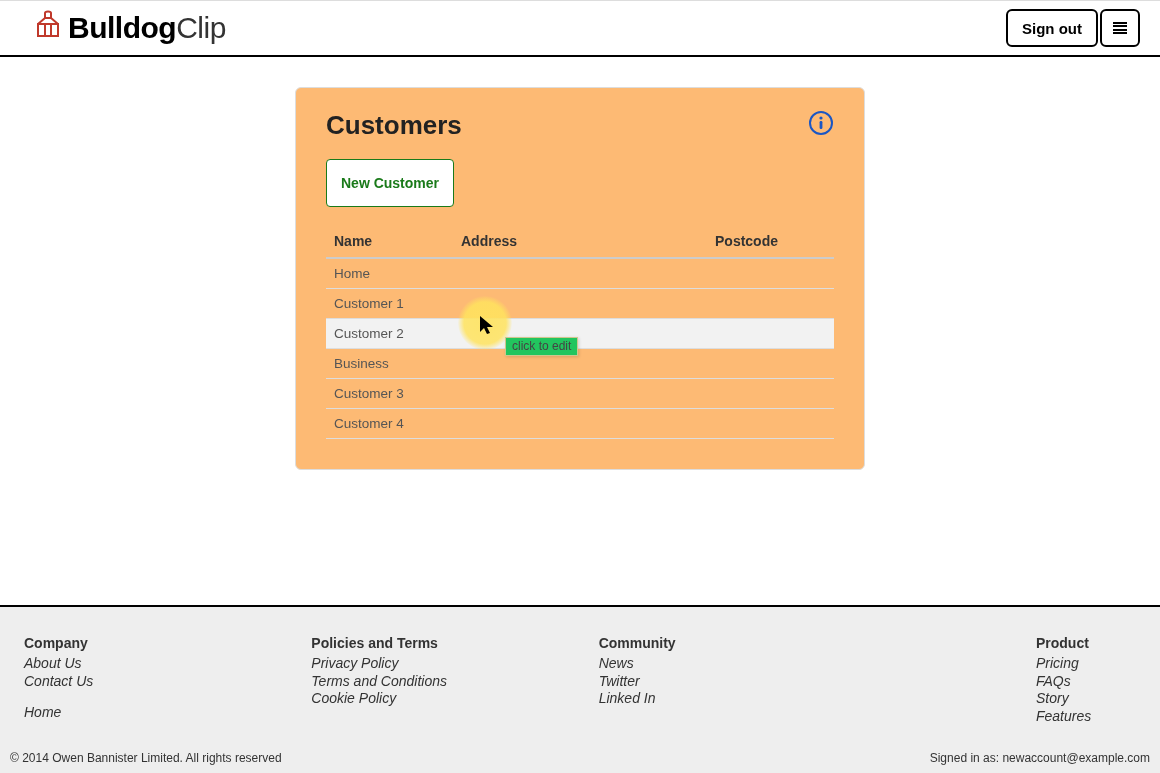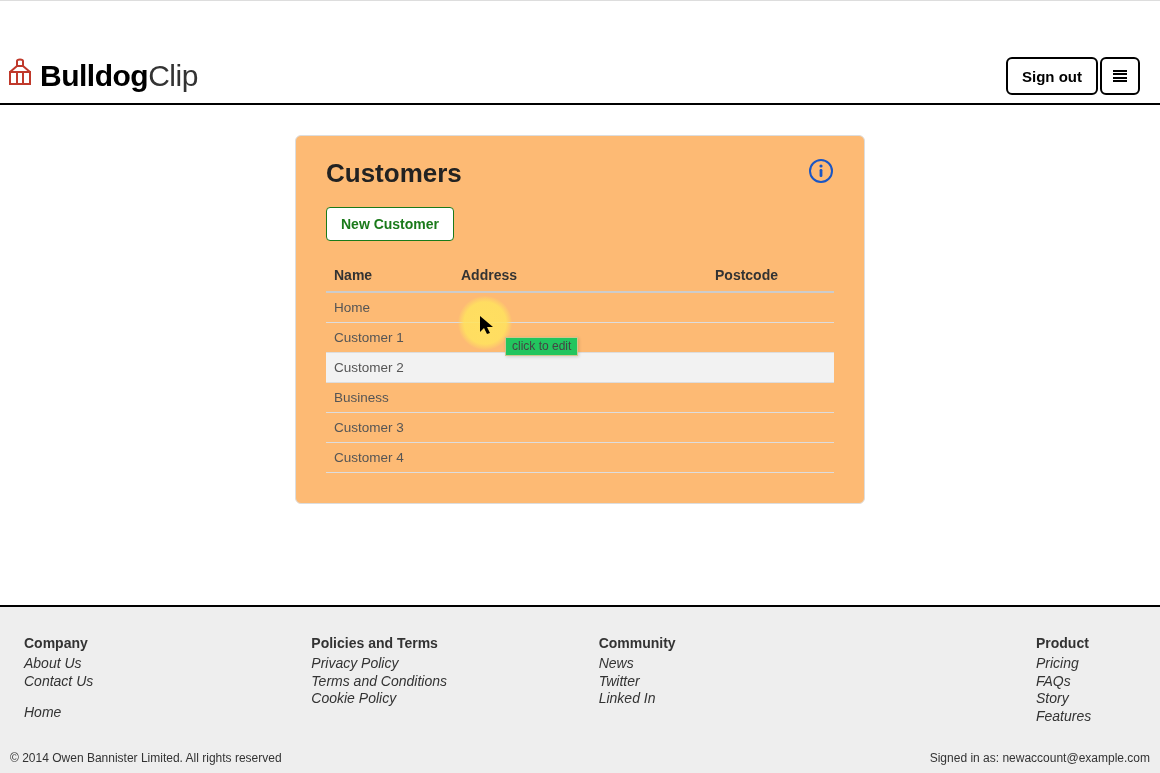--- a/index.html
+++ b/index.html
@@ -17,23 +17,22 @@
       position: relative;
       overflow: hidden;
     }
     .top-rule {
       border-top: 1px solid #ddd;
     }
     header {
       display: flex;
       align-items: center;
       justify-content: space-between;
-      padding: 8px 20px 8px 4px;
+      padding: 8px 20px 8px 32px;
       border-bottom: 2px solid #000;
-      margin-top: 48px;
     }
     .logo {
       display: flex;
       align-items: center;
       gap: 4px;
     }
     .logo-icon {
       width: 32px;
       height: 32px;
       position: relative;
@@ -113,21 +112,21 @@
     .info-icon {
       cursor: pointer;
     }
     .btn-new {
       border: 1.5px solid #1a7a1a;
       color: #1a7a1a;
       background: #fff;
       border-radius: 4px;
       font-weight: 700;
       font-size: 14px;
-      padding: 8px 14px;
+      padding: 15px 14px;
       margin-top: 18px;
       cursor: pointer;
     }
     table {
       width: 100%;
       border-collapse: collapse;
       margin-top: 18px;
     }
     thead th {
       text-align: left;

